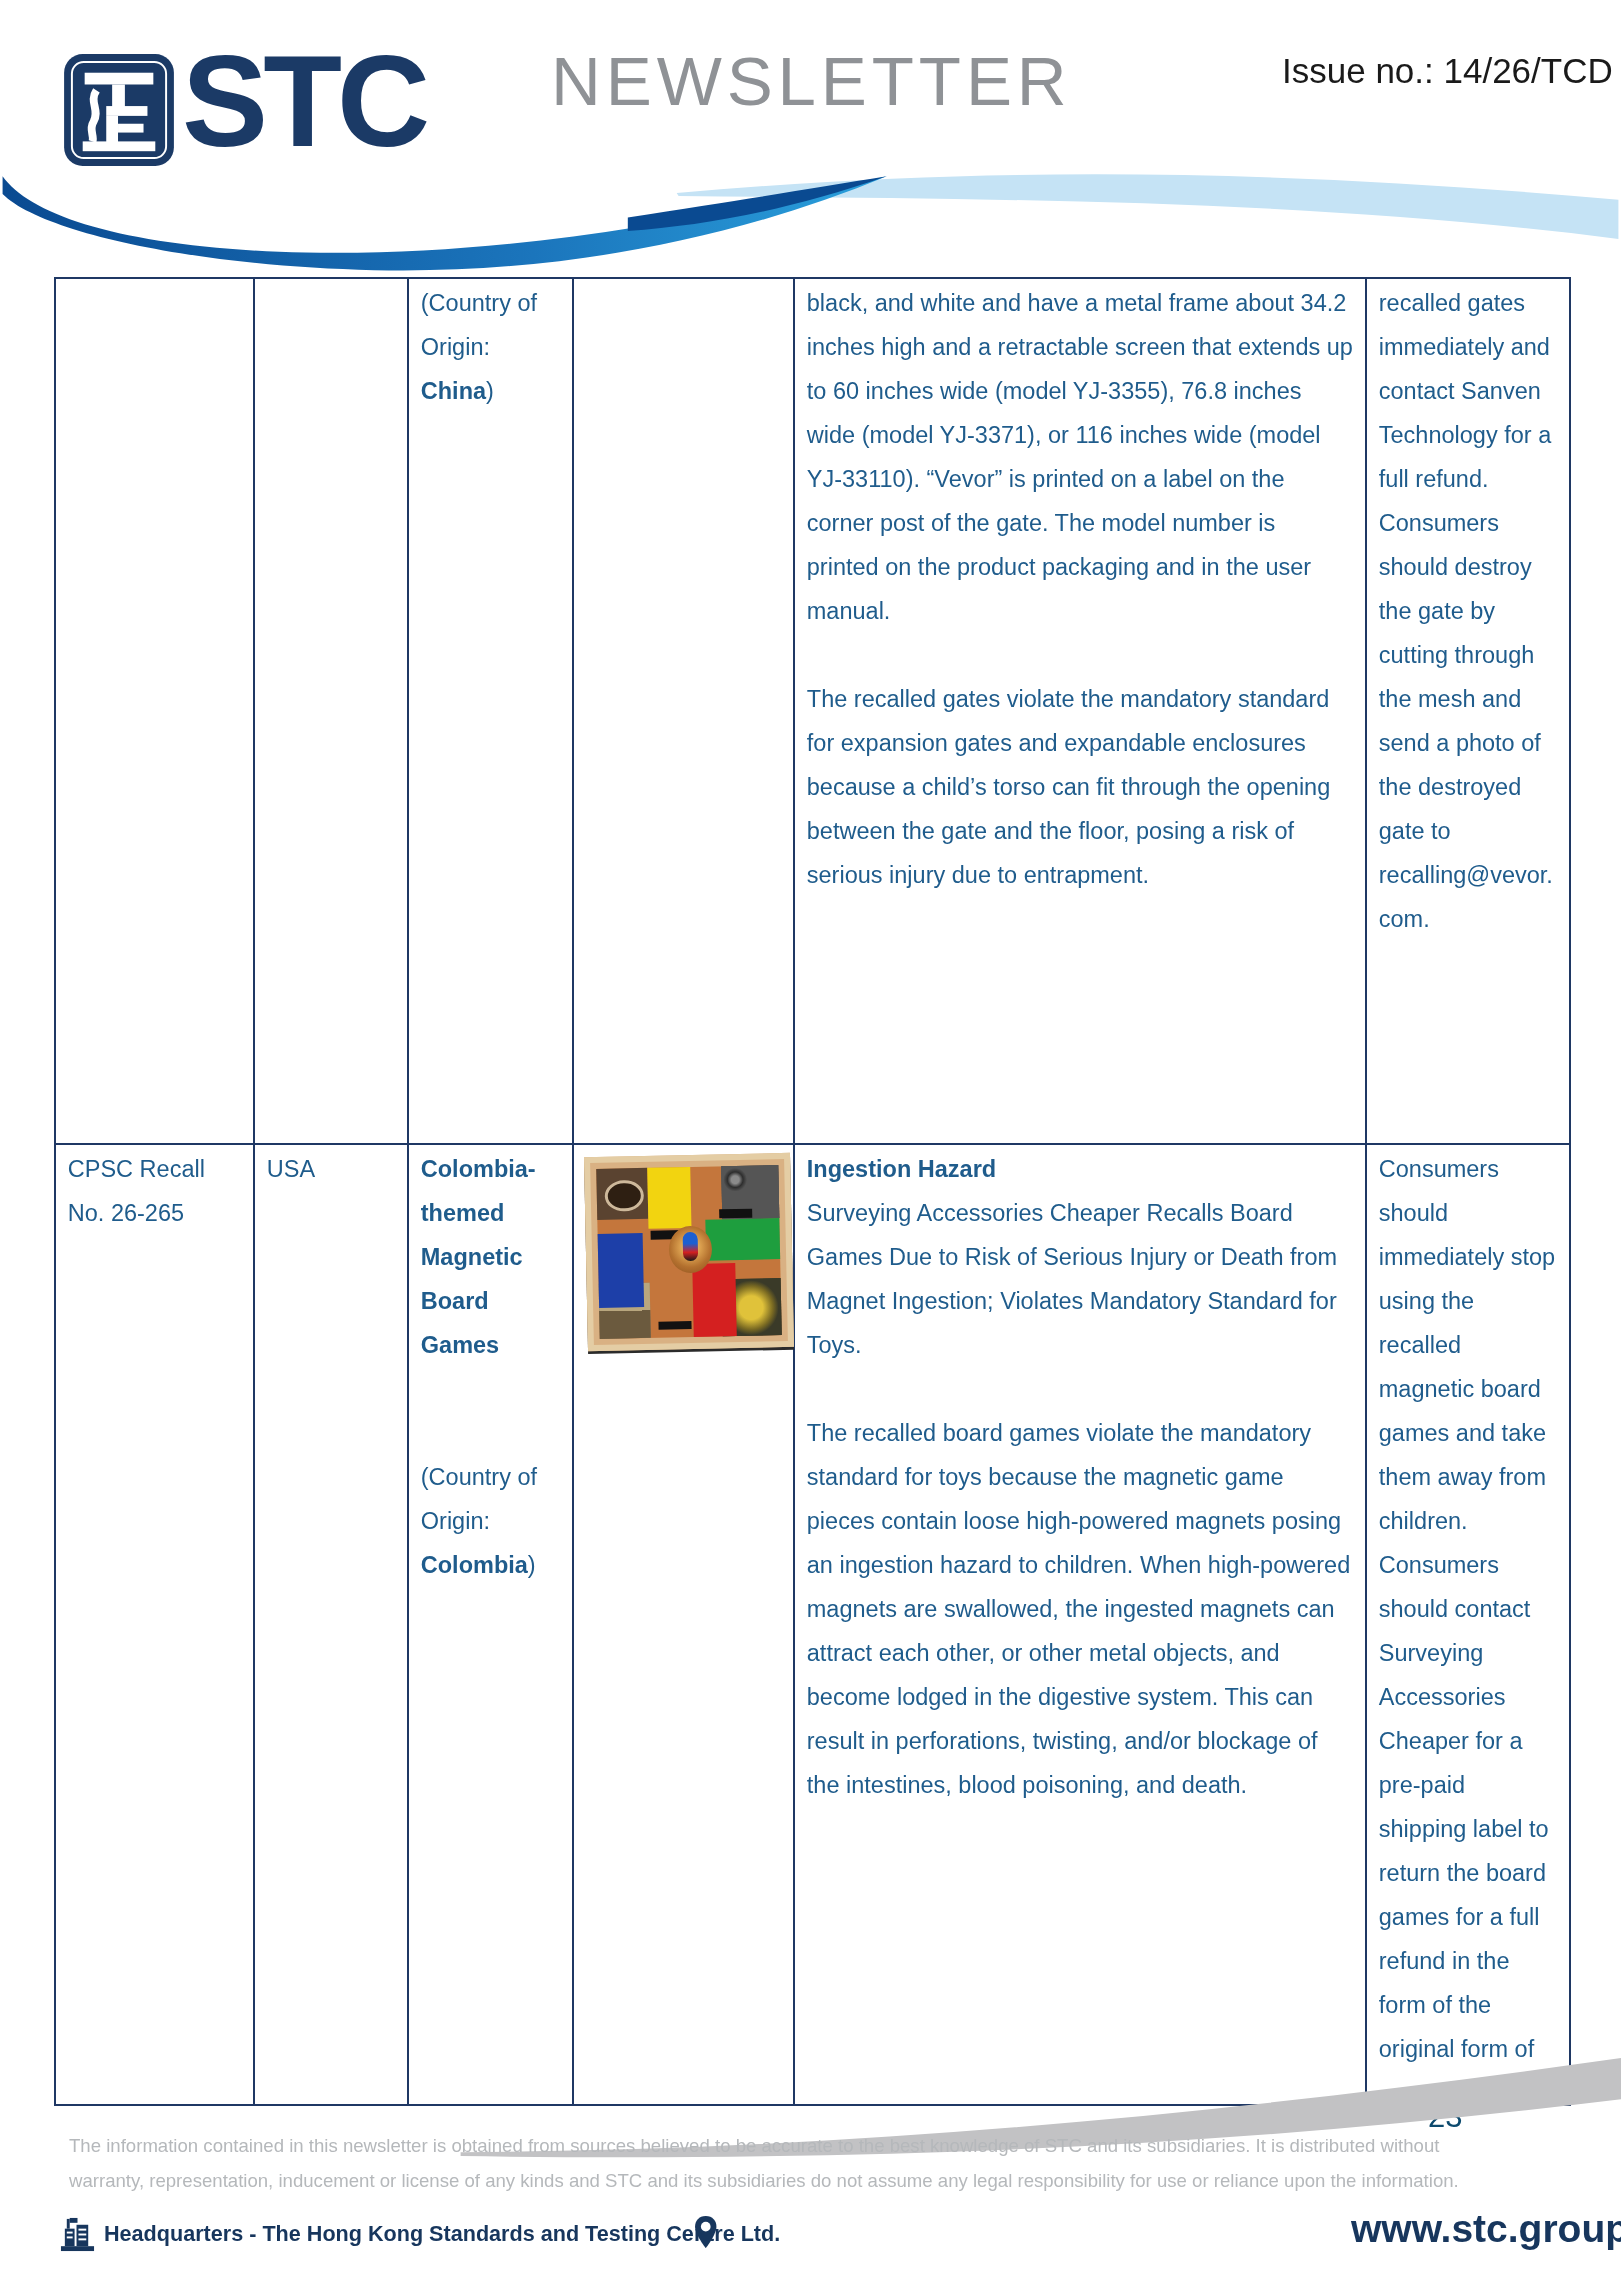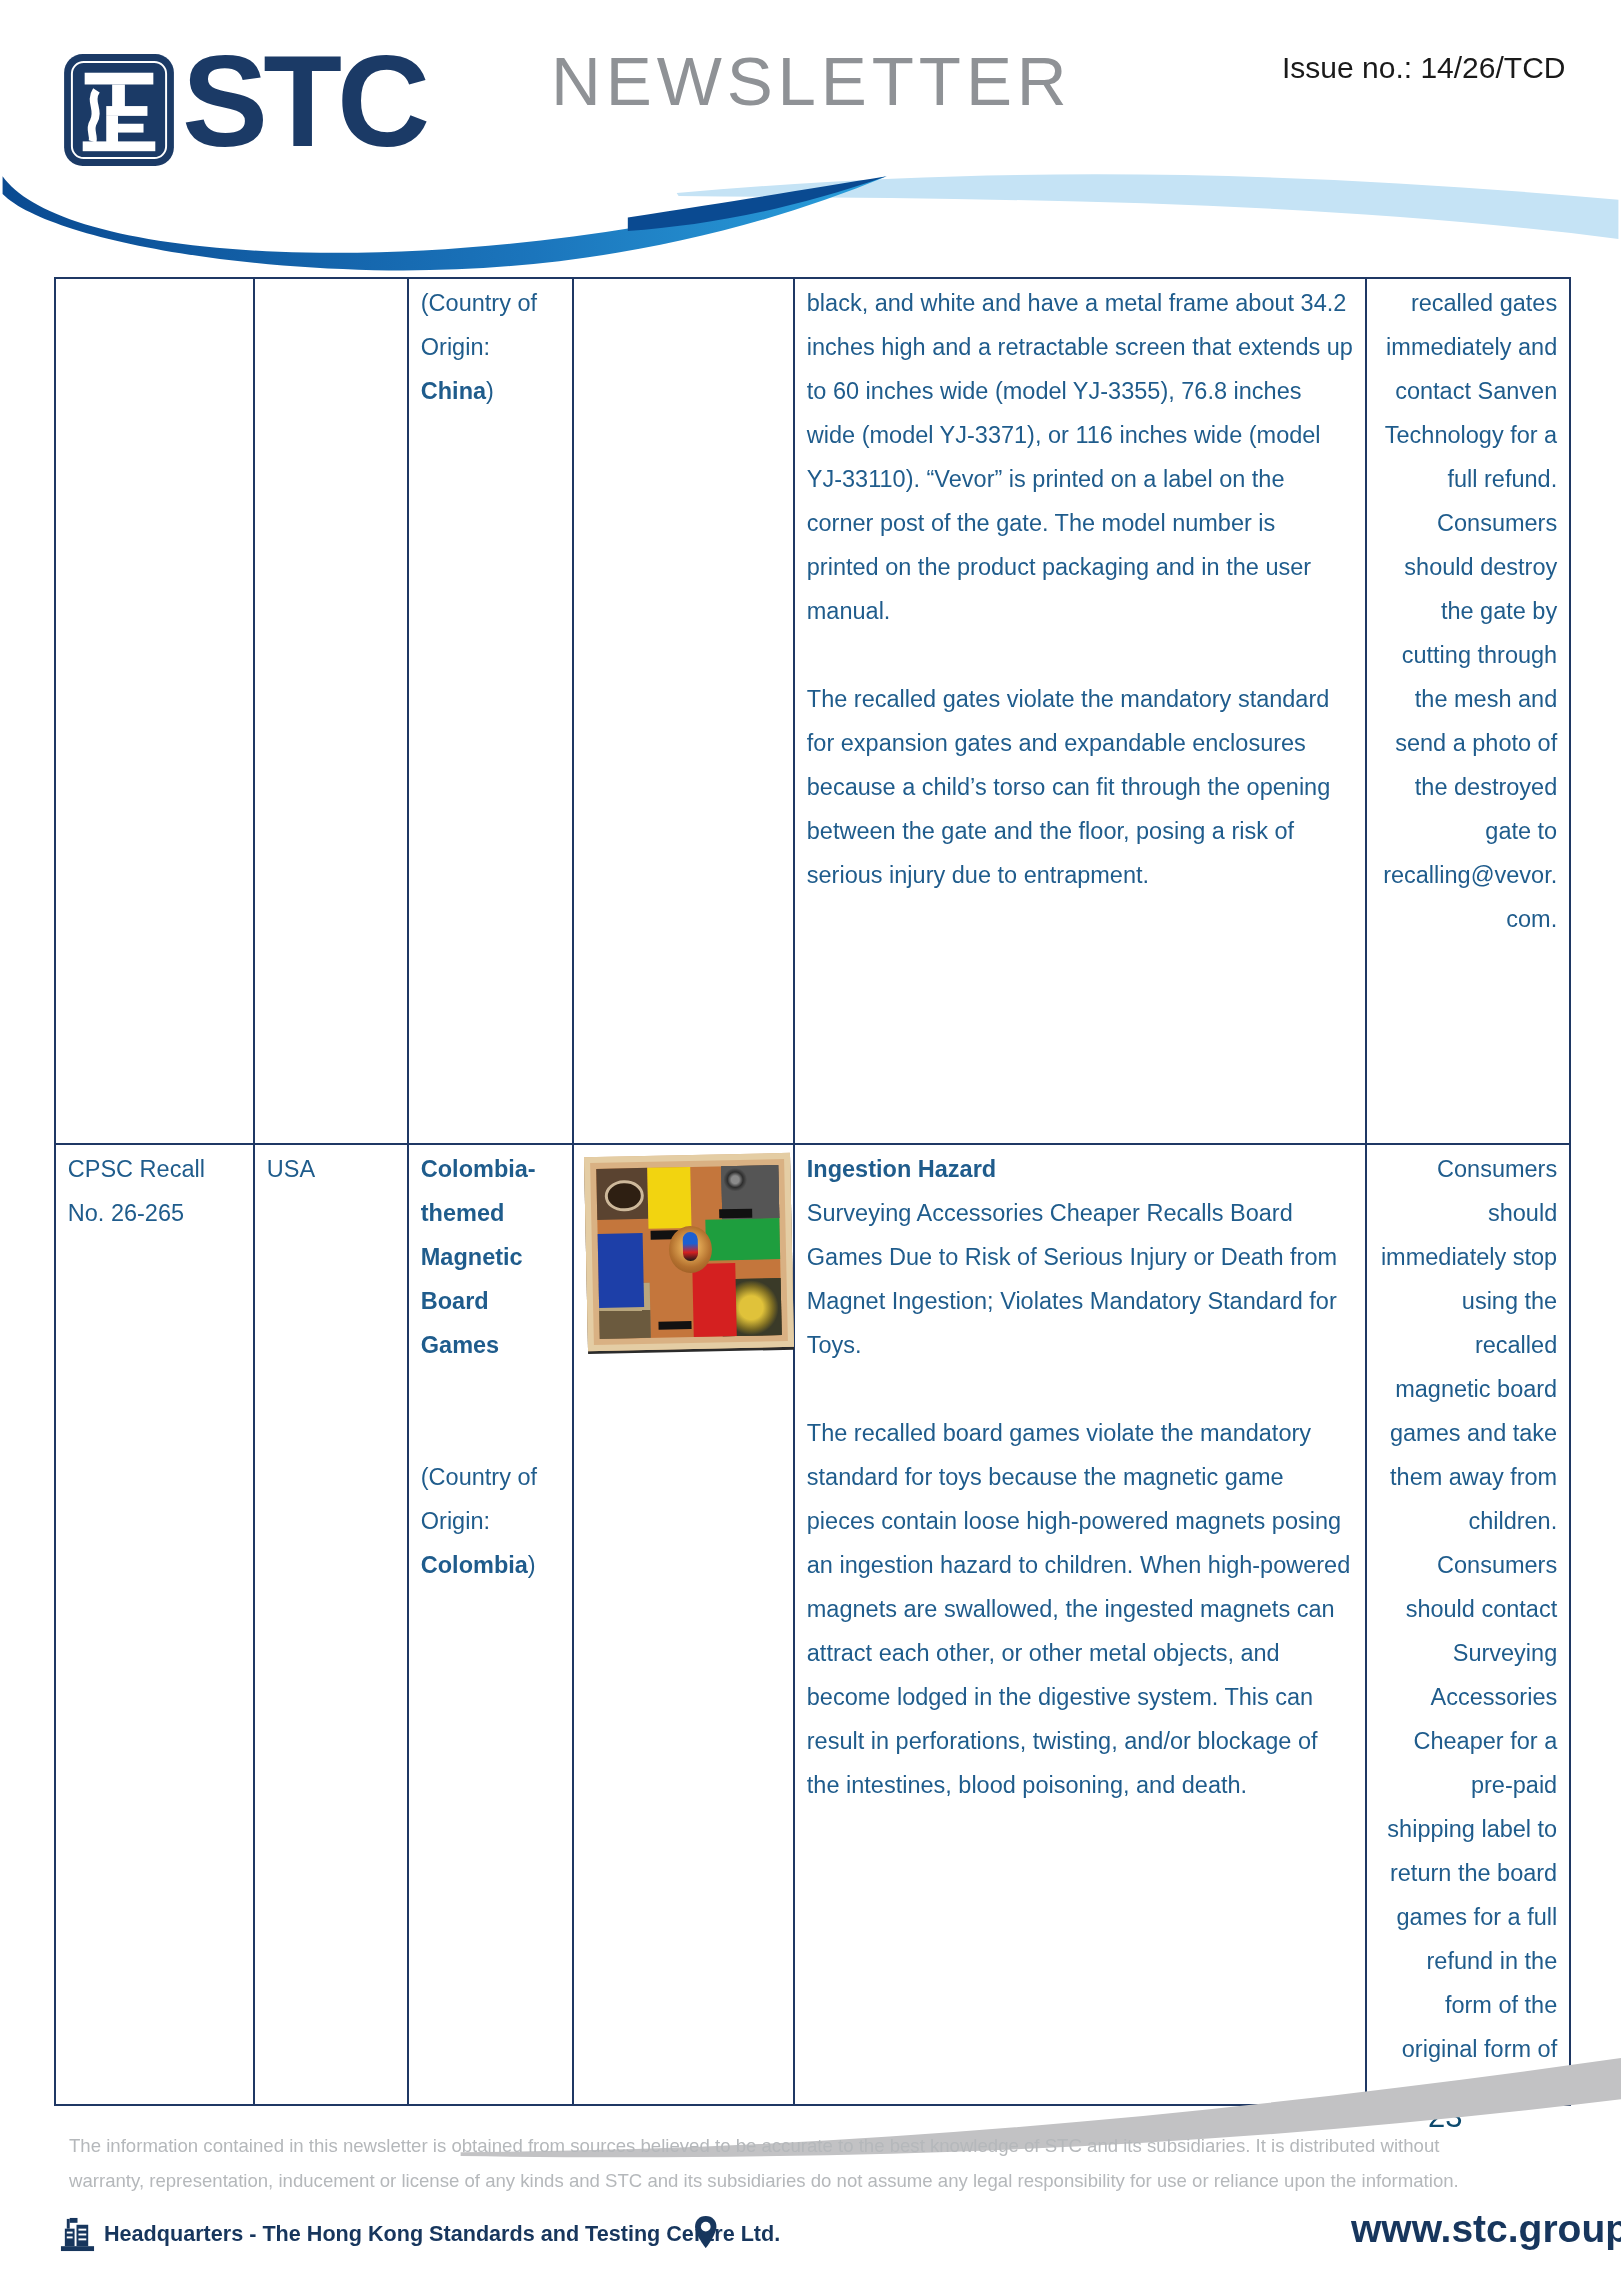--- a/index.html
+++ b/index.html
@@ -8,37 +8,37 @@
     font-family:"Liberation Sans", sans-serif;overflow:hidden;
   }
   
   .hdr-seal{position:absolute;left:67px;top:57px;width:104px;height:106px;
     background:#1b3a66;border-radius:15.7px;box-shadow:0 0 0 2.9px #1b3a66, inset 0 0 0 3.9px #ffffff00;}
   .hdr-seal svg{position:absolute;left:0;top:0;}
   .hdr-brand{position:absolute;left:182px;top:37px;font-size:129px;font-weight:700;
     color:#1b3a66;letter-spacing:-4.9px;line-height:1;}
   .hdr-title{position:absolute;left:551px;top:47px;font-size:69px;font-weight:400;
     color:#8f9296;letter-spacing:4.9px;line-height:1;text-align:right;}
-  .hdr-issue{position:absolute;left:1282px;top:51px;font-size:30px;color:#1a1a1a;}
+  .hdr-issue{position:absolute;left:1282px;top:51px;font-size:35px;color:#1a1a1a;}
   .wave-svg{position:absolute;left:0;top:149px;}
   
   table.recall{position:absolute;left:54px;top:277px;width:1514px;
     border-collapse:collapse;table-layout:fixed;}
   table.recall th, table.recall td{
     border:2px solid #1f3864;vertical-align:top;padding:2px 11.8px 5.9px 11.8px;}
   table.recall th{
     background:#4472c4;color:#ffffff;font-size:26.5px;font-weight:700;
     text-align:center;vertical-align:middle;line-height:41px;padding:3.9px 5.9px;height:90px;}
   table.recall td{color:#1f5c8c;font-size:23.5px;line-height:44px;}
   .c1{width:199px;} .c2{width:154px;} .c3{width:165px;} .c4{width:221px;} .c5{width:572px;} .c6{width:204px;}
   td .b{font-weight:700;}
   td p{margin:0;}
   td p.gap{margin-top:44px;}
   td p.gap2{margin-top:88px;}
-  .remedy-cell{overflow-wrap:break-word;word-break:break-word;text-align:right;}
+  .remedy-cell{overflow-wrap:break-word;word-break:break-word;}
   .row1{height:866px;} .row2{height:961px;}
   
   .photo{position:relative;width:194px;height:182px;margin:7.8px 0 0 0;
     background:#d9b183;border:6.9px solid #e4cda4;transform:rotate(-1.2deg);
     box-shadow:0 2.9px 0 #2b2b2b;}
   .photo .inner{position:absolute;left:5.9px;top:5.9px;right:5.9px;bottom:5.9px;background:#c4763c;}
   .photo .patch{position:absolute;}
   .p-coffee{left:0;top:0;width:51px;height:51px;background:#5a4330;}
   .p-coffee:after{content:"";position:absolute;left:7.8px;top:11.8px;width:33px;height:25.5px;border-radius:50%;background:#2e1f12;border:3.9px solid #cdb89a;}
   .p-tires{right:0;top:0;width:57px;height:53px;background:#474747;

